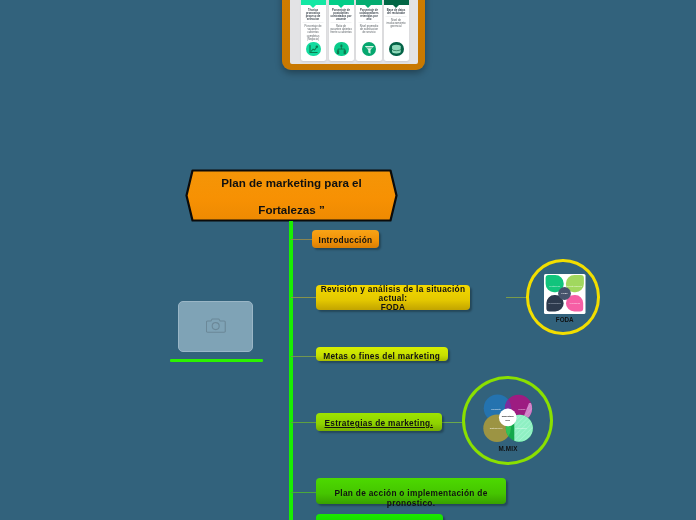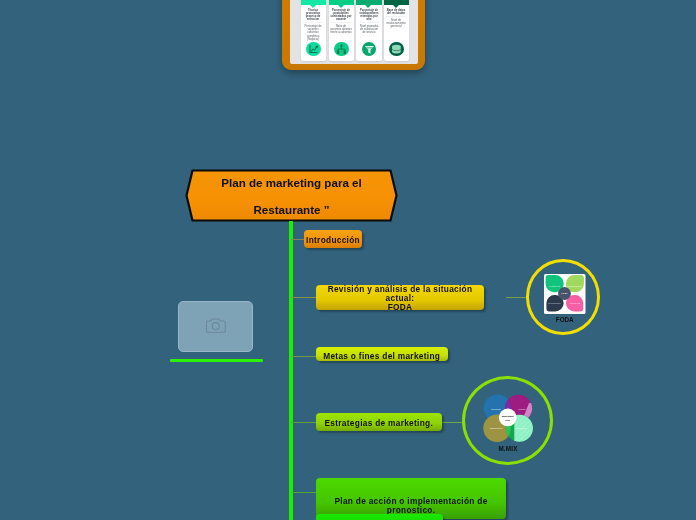--- a/index.html
+++ b/index.html
@@ -61,33 +61,33 @@
   .pcard-title{font-size:11px;line-height:12.8px;text-align:center;color:#3b444d;
       font-weight:bold;}
   .pcard-rule{height:1.3px;background:#c6c9cc;margin:6.5px 2px;}
   .pcard-sub{font-size:11px;line-height:12.8px;text-align:center;color:#5b6166;}
   .pcard-icon{position:absolute;left:50%;margin-left:-7.4px;bottom:4.2px;
       width:14.8px;height:14.8px;border-radius:50%;}
   #pcard0 .pcard-icon{background:#13db9f;} #pcard1 .pcard-icon{background:#09cb8a;}
   #pcard2 .pcard-icon{background:#06a76f;} #pcard3 .pcard-icon{background:#046347;}
 
   
-  .n1{left:304px;top:230px;width:58px;height:18.2px;font-size:8.3px;letter-spacing:0.3px;padding-top:2px;
+  .n1{left:312px;top:230px;width:67px;height:18.2px;font-size:8.3px;letter-spacing:0.3px;padding-top:2px;
       background:linear-gradient(180deg,#f8a316 0%,#f09208 60%,#d97e05 100%);
       box-shadow:2px 2px 2px rgba(0,0,0,0.28);}
-  .n2{left:316px;top:284.5px;width:168px;height:25.8px;font-size:8.3px;letter-spacing:0.3px;line-height:9.3px;padding-top:2.6px;
+  .n2{left:316px;top:284.5px;width:154px;height:25.8px;font-size:8.3px;letter-spacing:0.3px;line-height:9.3px;padding-top:2.6px;
       background:linear-gradient(180deg,#f3d900 0%,#e4c800 60%,#c2a400 100%);
       box-shadow:2px 2px 2px rgba(0,0,0,0.28);}
   .n3{left:315.7px;top:347.4px;width:132px;height:14px;font-size:8.3px;letter-spacing:0.3px;padding-top:2.4px;
       background:linear-gradient(180deg,#d6ef00 0%,#c7e000 60%,#a9bd00 100%);
       box-shadow:2px 2px 2px rgba(0,0,0,0.28);}
   .n4{left:315.7px;top:412.7px;width:126.2px;height:18.4px;font-size:8.3px;letter-spacing:0.3px;padding-top:2.4px;
       background:linear-gradient(180deg,#9ee400 0%,#8ed200 60%,#76ac00 100%);
-      box-shadow:2px 2px 2px rgba(0,0,0,0.28);}
-  .n5{left:316px;top:477.7px;width:190.1px;height:41px;font-size:8.3px;letter-spacing:0.3px;line-height:9.3px;padding-top:16px;
+      box-shadow:2px 2px 2px rgba(0,0,0,0.28);text-decoration:underline;}
+  .n5{left:316px;top:477.7px;width:190.1px;height:26px;font-size:8.3px;letter-spacing:0.3px;line-height:9.3px;padding-top:16px;
       background:linear-gradient(180deg,#4dd900 0%,#45c500 60%,#38a000 100%);
       box-shadow:2px 2px 2px rgba(0,0,0,0.28);}
   .n6{left:315.8px;top:513.5px;width:127px;height:20px;font-size:8.3px;letter-spacing:0.3px;
       background:linear-gradient(180deg,#1ae900 0%,#18d600 60%,#13ad00 100%);
       box-shadow:2px 2px 2px rgba(0,0,0,0.28);}
   .node i{font-style:normal;}
 
   
   #foda-ring{left:526px;top:259px;width:73.5px;height:75.5px;
       border:3.3px solid #f2de00;}
@@ -175,21 +175,21 @@
           <stop offset="0" stop-color="#f49507"></stop>
           <stop offset="0.55" stop-color="#f79103"></stop>
           <stop offset="1" stop-color="#ee8a02"></stop>
         </linearGradient>
       </defs>
       <path d="M7.5,1.5 H205.5 L211.5,26.5 L205.5,51.5 H7.5 L1.5,26.5 Z" fill="url(#rootg)" stroke="#0b0b0b" stroke-width="2.2" stroke-linejoin="round"></path>
     </svg>
     <div class="root-label">
       <div><span>Plan de marketing para el</span><br>
       <br>
-      <span>Restaurante ”</span></div>
+      <span>Fortalezas ”</span></div>
     </div>
   </div>
 
   <div class="trunk"></div>
 
   <div class="conn" style="left:291px;top:239px;width:25px;background:#8a8550;"></div>
   <div class="conn" style="left:291px;top:297px;width:25px;background:#87934a;"></div>
   <div class="conn" style="left:291px;top:356px;width:25px;background:#71964f;"></div>
   <div class="conn" style="left:291px;top:422px;width:25px;background:#5ea041;"></div>
   <div class="conn" style="left:291px;top:492px;width:25px;background:#4ba83b;"></div>

